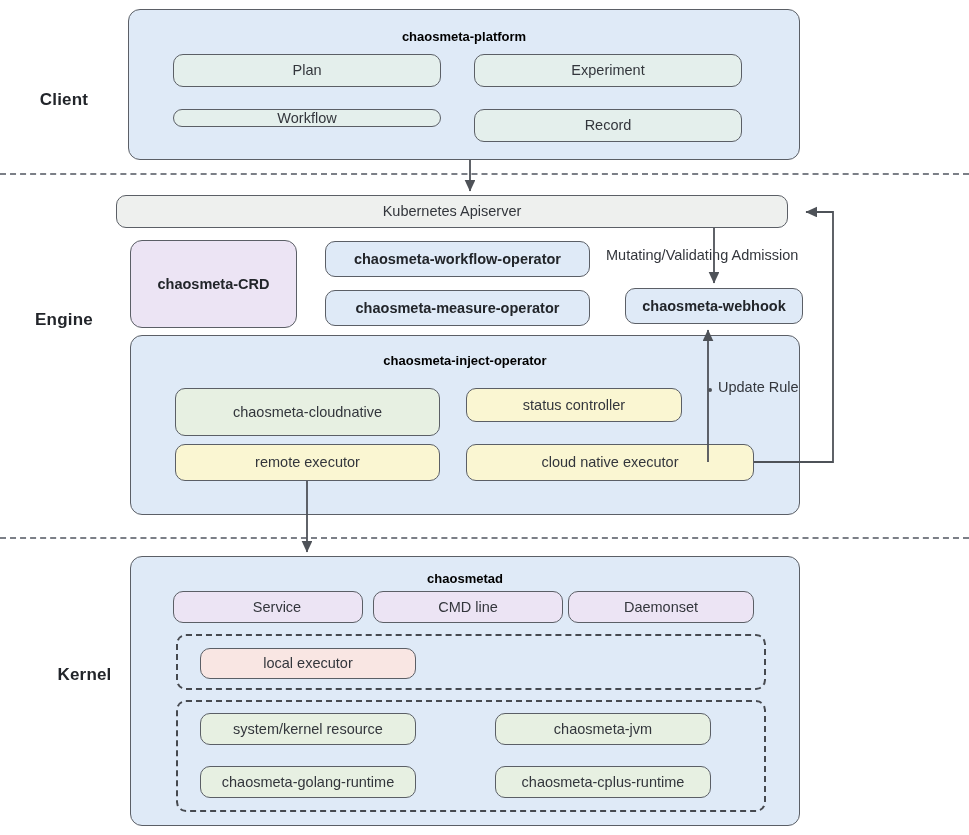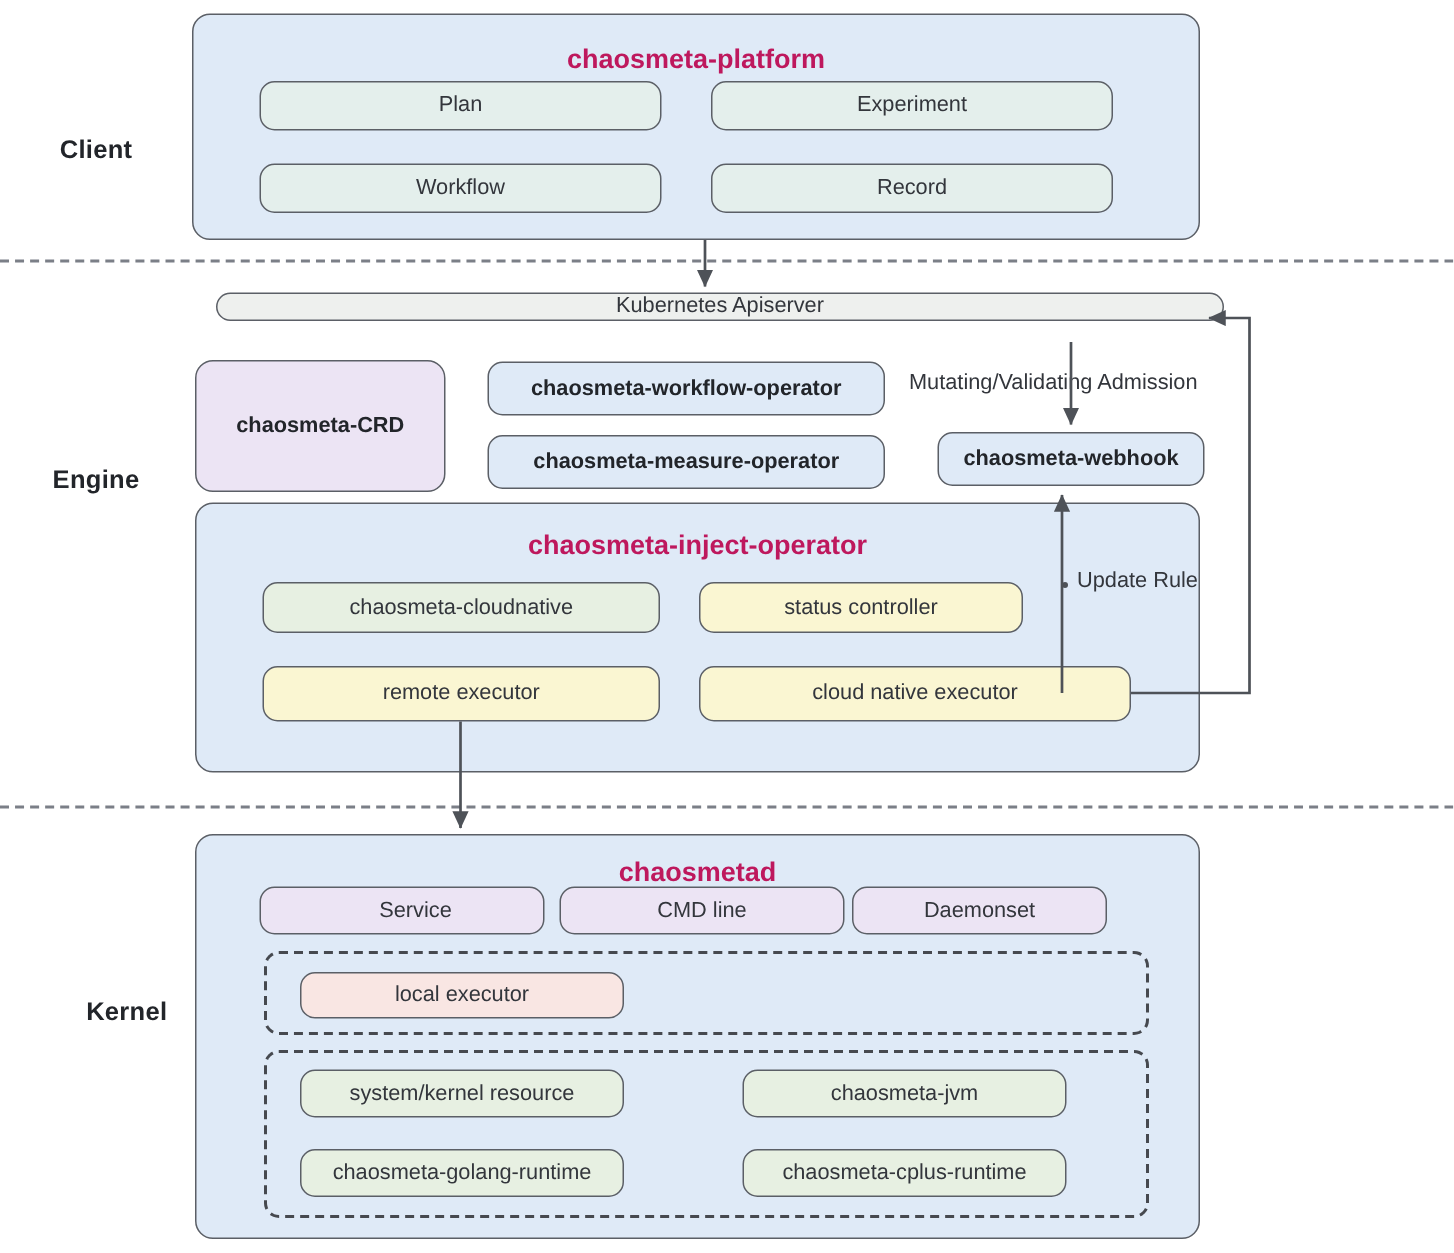--- a/index.html
+++ b/index.html
@@ -40,22 +40,22 @@
     border:1.6px solid #5b5f66;
     border-radius:12px;
     background:#dfeaf7;
     box-sizing:border-box;
   }
   .container-title{
     position:absolute;
     left:0;right:0;
     text-align:center;
     font-weight:bold;
-    font-size:18px;
-    color:#be185d;
+    font-size:13px;
+    color:#000000;
   }
 
   
   .node{
     position:absolute;
     box-sizing:border-box;
     border:1.6px solid #5b5f66;
     border-radius:10px;
     display:flex;
     align-items:center;
@@ -117,51 +117,51 @@
 
   <div class="abs tier-label" style="left:0px;top:90px;width:128px;">Client</div>
   <div class="abs tier-label" style="left:0px;top:310px;width:128px;">Engine</div>
   <div class="abs tier-label" style="left:0px;top:665px;width:128px;padding-left:41px;">Kernel</div>
 
   <div class="abs container" style="left:128px;top:9px;width:672px;height:151px;">
     <div class="container-title" style="top:19px;">chaosmeta-platform</div>
   </div>
   <div class="node c-mint" style="left:474px;top:54px;width:268px;height:33px;">Experiment</div>
   <div class="node c-mint" style="left:173px;top:54px;width:268px;height:33px;">Plan</div>
-  <div class="node c-mint" style="left:173px;top:109px;width:268px;height:33px;">Workflow</div>
+  <div class="node c-mint" style="left:173px;top:109px;width:268px;height:18px;">Workflow</div>
   <div class="node c-mint" style="left:474px;top:109px;width:268px;height:33px;">Record</div>
 
-  <div class="node c-grey" style="left:144px;top:195px;width:672px;height:19px;border-radius:10px;">Kubernetes Apiserver</div>
+  <div class="node c-grey" style="left:116px;top:195px;width:672px;height:33px;border-radius:10px;">Kubernetes Apiserver</div>
 
   <div class="node c-purple bold" style="left:130px;top:240px;width:167px;height:88px;border-radius:12px;">chaosmeta-CRD</div>
 
   <div class="node c-blue bold" style="left:325px;top:241px;width:265px;height:36px;">chaosmeta-workflow-operator</div>
   <div class="node c-blue bold" style="left:325px;top:290px;width:265px;height:36px;">chaosmeta-measure-operator</div>
 
   <div class="node c-blue bold" style="left:625px;top:288px;width:178px;height:36px;">chaosmeta-webhook</div>
 
   <div class="abs container" style="left:130px;top:335px;width:670px;height:180px;">
     <div class="container-title" style="top:17px;">chaosmeta-inject-operator</div>
   </div>
-  <div class="node c-green" style="left:175px;top:388px;width:265px;height:34px;">chaosmeta-cloudnative</div>
+  <div class="node c-green" style="left:175px;top:388px;width:265px;height:48px;">chaosmeta-cloudnative</div>
   <div class="node c-yellow" style="left:466px;top:388px;width:216px;height:34px;">status controller</div>
   <div class="node c-yellow" style="left:175px;top:444px;width:265px;height:37px;">remote executor</div>
   <div class="node c-yellow" style="left:466px;top:444px;width:288px;height:37px;">cloud native executor</div>
 
   <div class="edge-label" style="left:606px;top:247px;">Mutating/Validating Admission</div>
   <div class="edge-label" style="left:718px;top:379px;">Update Rule</div>
   <div class="dot" style="left:708px;top:388px;"></div>
 
   <div class="abs container" style="left:130px;top:556px;width:670px;height:270px;">
     <div class="container-title" style="top:14px;">chaosmetad</div>
   </div>
 
   <div class="node c-purple" style="left:173px;top:591px;width:190px;height:32px;padding-left:24px;">Service</div>
   <div class="node c-purple" style="left:373px;top:591px;width:190px;height:32px;">CMD line</div>
-  <div class="node c-purple" style="left:568px;top:591px;width:170px;height:32px;">Daemonset</div>
+  <div class="node c-purple" style="left:568px;top:591px;width:186px;height:32px;">Daemonset</div>
 
   <div class="dashgroup" style="left:176px;top:634px;width:590px;height:56px;"></div>
   <div class="node c-pink" style="left:200px;top:648px;width:216px;height:31px;">local executor</div>
 
   <div class="dashgroup" style="left:176px;top:700px;width:590px;height:112px;"></div>
   <div class="node c-green" style="left:200px;top:713px;width:216px;height:32px;">system/kernel resource</div>
   <div class="node c-green" style="left:495px;top:713px;width:216px;height:32px;">chaosmeta-jvm</div>
   <div class="node c-green" style="left:200px;top:766px;width:216px;height:32px;">chaosmeta-golang-runtime</div>
   <div class="node c-green" style="left:495px;top:766px;width:216px;height:32px;">chaosmeta-cplus-runtime</div>
 

